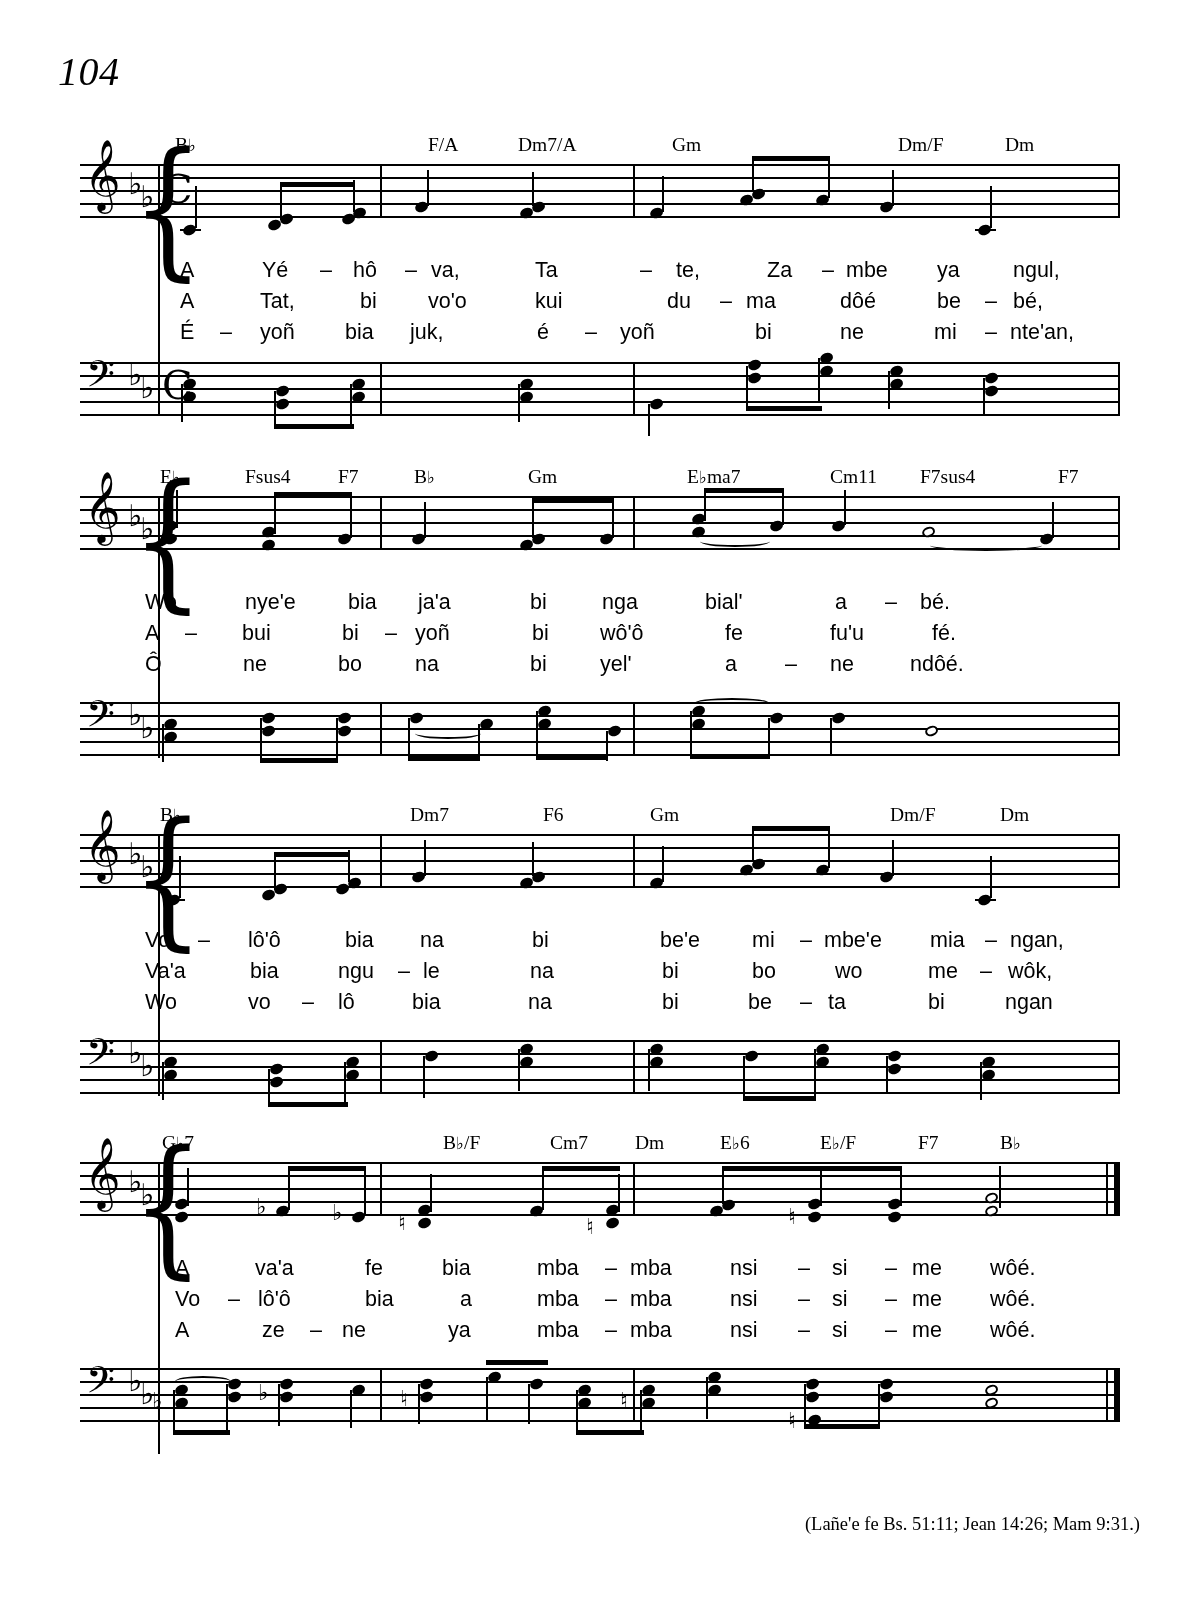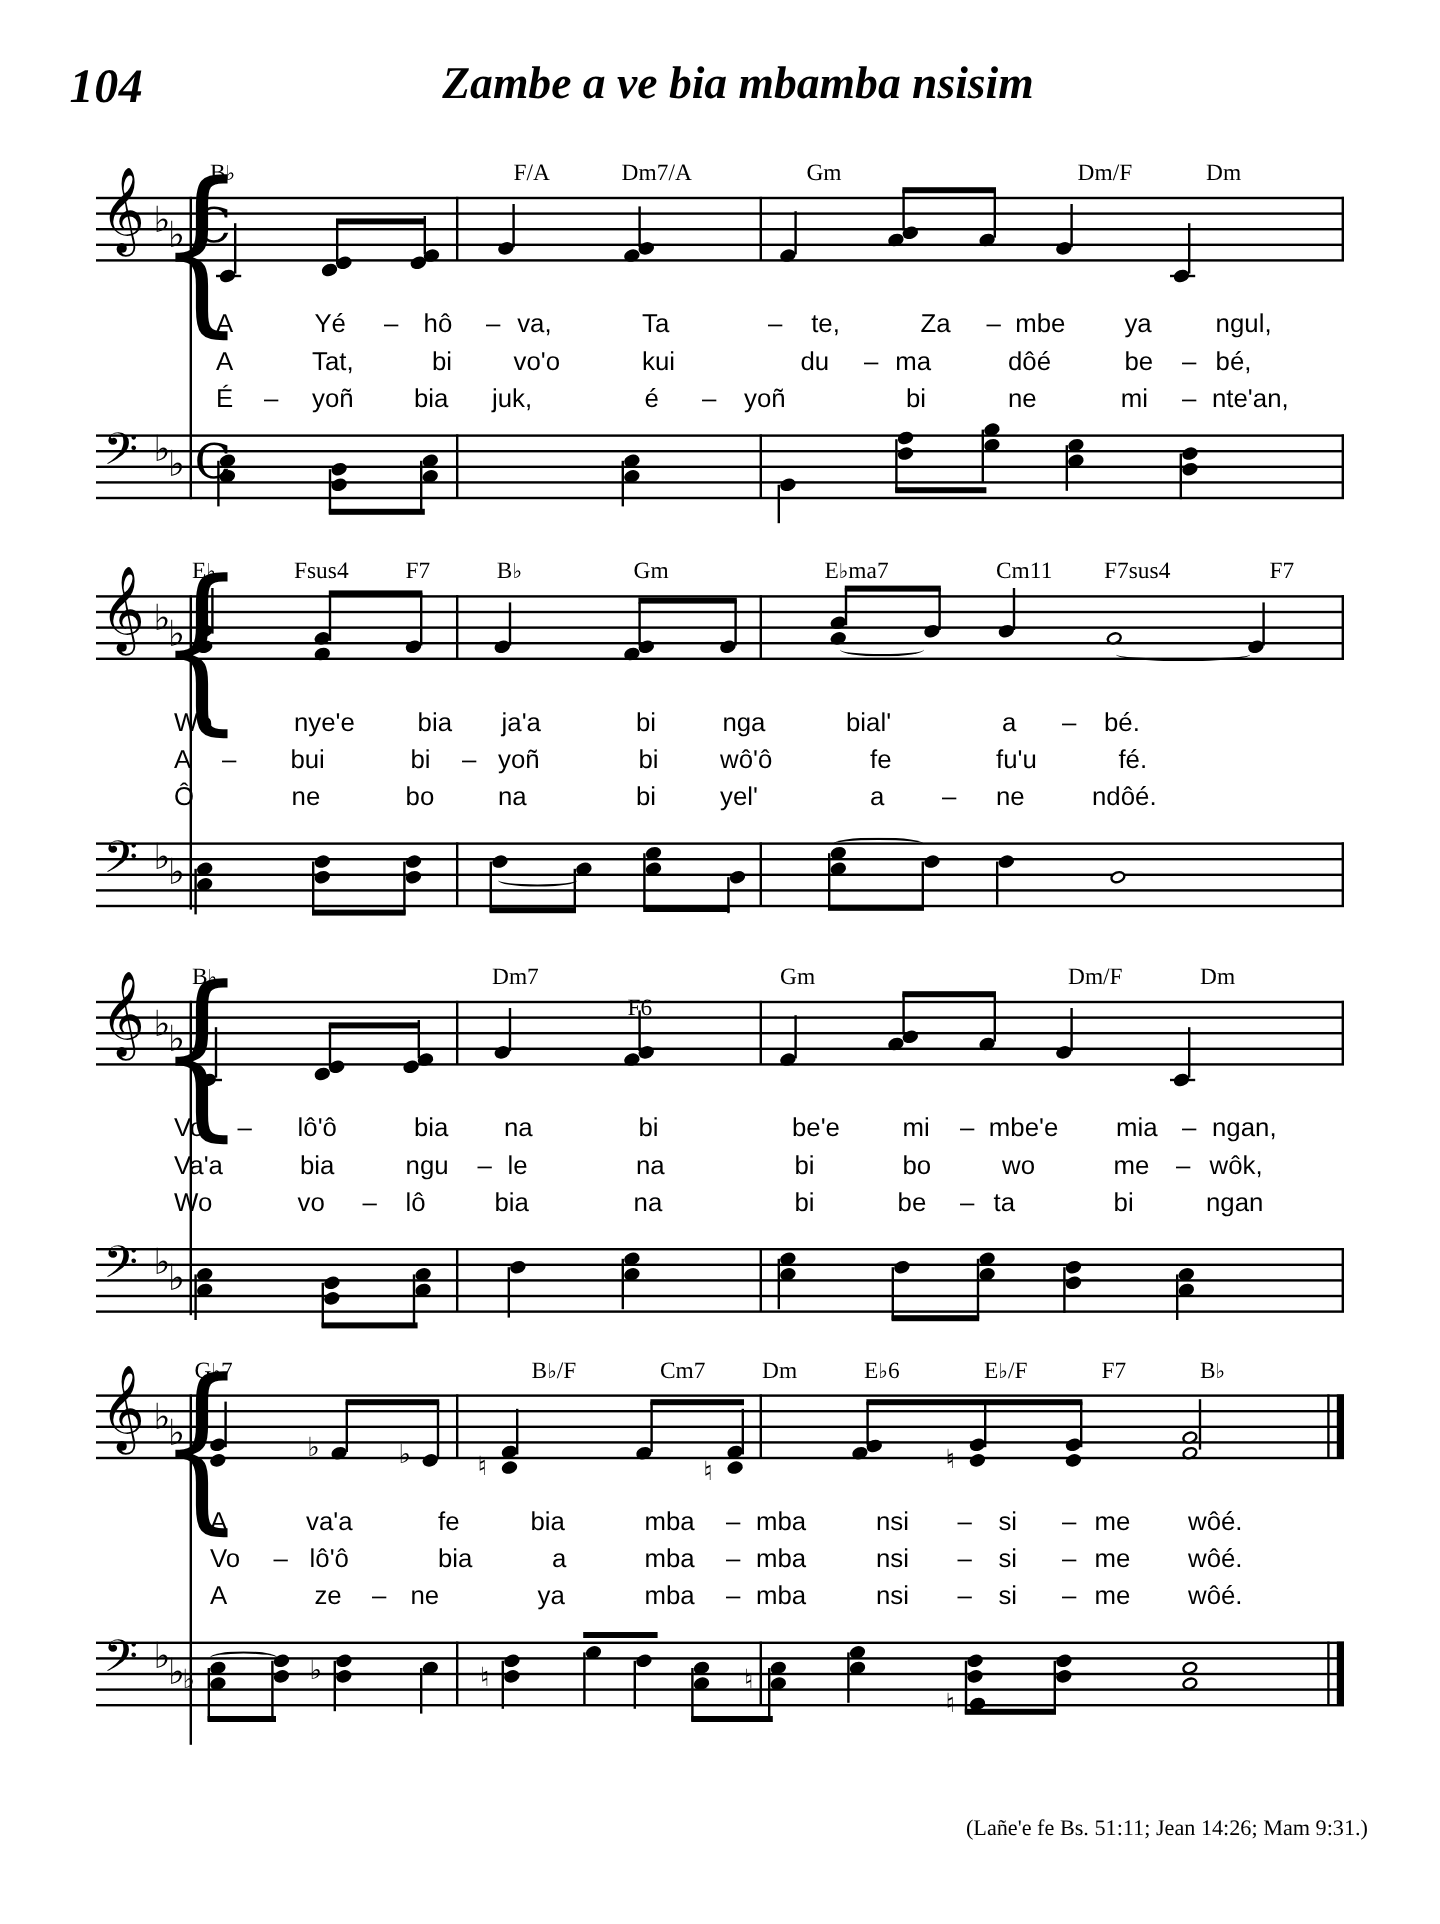--- a/index.html
+++ b/index.html
@@ -21,21 +21,21 @@
     height: 1603px;
   }
 
   
   .hymn-number {
     position: absolute;
     left: 58px;
     top: 48px;
     font-size: 40px;
     font-style: italic;
-    font-weight: bold;
+    font-weight: normal;
     letter-spacing: 0.5px;
   }
   .hymn-title {
     position: absolute;
     left: 0;
     top: 48px;
     width: 1200px;
     text-align: center;
     font-size: 38px;
     font-style: italic;
@@ -180,21 +180,20 @@
   }
   .endbar-thin { position: absolute; width: 1.8px; background: #000; }
   .endbar-thick { position: absolute; width: 5.5px; background: #000; }
 </style>
 </head>
 <body>
 
 <div class="page">
 
   <div class="hymn-number">104</div>
-  <div class="hymn-title">Zambe a ve bia mbamba nsisim</div>
 
   <div class="system sys1">
 
     <div class="chords" style="top:4px;">
       <div class="chord" style="left:95px;">B<span class="flat">♭</span></div>
       <div class="chord" style="left:348px;">F/A</div>
       <div class="chord" style="left:438px;">Dm7/A</div>
       <div class="chord" style="left:592px;">Gm</div>
       <div class="chord" style="left:818px;">Dm/F</div>
       <div class="chord" style="left:925px;">Dm</div>
@@ -492,21 +491,21 @@
         <div class="notehead hollow" style="left:845px; top:24px;"></div>
       </div>
     </div>
   </div>
 
   <div class="system sys3">
 
     <div class="chords" style="top:4px;">
       <div class="chord" style="left:80px;">B<span class="flat">♭</span></div>
       <div class="chord" style="left:330px;">Dm7</div>
-      <div class="chord" style="left:443px;margin-top:26px;">F6</div>
+      <div class="chord" style="left:463px;">F6</div>
       <div class="chord" style="left:570px;">Gm</div>
       <div class="chord" style="left:810px;">Dm/F</div>
       <div class="chord" style="left:920px;">Dm</div>
     </div>
 
     <div class="staff-block" style="top:34px;">
       <div class="brace" style="top:-10px;">{</div>
       <div class="brace-bar" style="left:78px; top:0px; height:262px;"></div>
       <div class="staff" style="top:0px;">
         <div class="line l0"></div>

